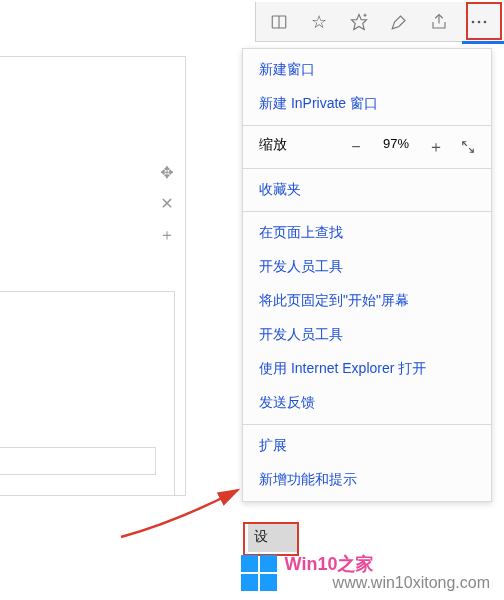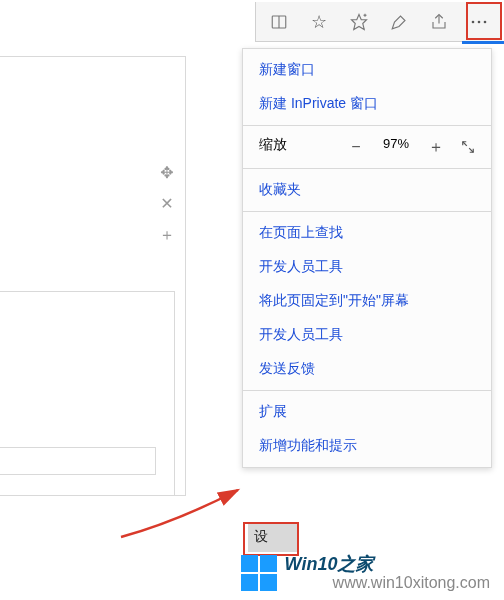--- a/index.html
+++ b/index.html
@@ -168,21 +168,21 @@
 .wm-logo {
   width: 36px;
   height: 36px;
   display: grid;
   grid-template-columns: 1fr 1fr;
   grid-template-rows: 1fr 1fr;
   gap: 2px;
 }
 .wm-logo div { background: #1a9cff; }
 .wm-text { display: flex; flex-direction: column; line-height: 1.1; }
-.wm-title { font-size: 18px; font-weight: 600; color: #0c4a6e; font-style: italic; }
+.wm-title { font-size: 18px; font-weight: 600; color: #ec4899; }
 .wm-url { font-size: 16px; color: #888; margin-left: 48px; }
 </style>
 </head>
 <body>
 
 <div class="toolbar">
   <div class="icon-btn">
     <svg width="18" height="18" viewBox="0 0 24 24" fill="none" stroke="#777" stroke-width="1.5">
         <rect x="3" y="4" width="18" height="16" rx="1"></rect>
         <line x1="12" y1="4" x2="12" y2="20"></line>
@@ -248,20 +248,21 @@
         </svg>
     </span>
   </div>
   <div class="menu-sep"></div>
   <div class="menu-item">收藏夹</div>
   <div class="menu-sep"></div>
   <div class="menu-item">在页面上查找</div>
   <div class="menu-item">开发人员工具</div>
   <div class="menu-item">将此页固定到"开始"屏幕</div>
   <div class="menu-item">开发人员工具</div>
+  <div class="menu-item">使用 Internet Explorer 打开</div>
   <div class="menu-item">发送反馈</div>
   <div class="menu-sep"></div>
   <div class="menu-item">扩展</div>
   <div class="menu-item">新增功能和提示</div>
 </div>
 
 <div class="settings-hover">设</div>
 <div class="highlight-box hbox2"></div>
 
 <svg class="arrow" viewBox="0 0 130 60">

